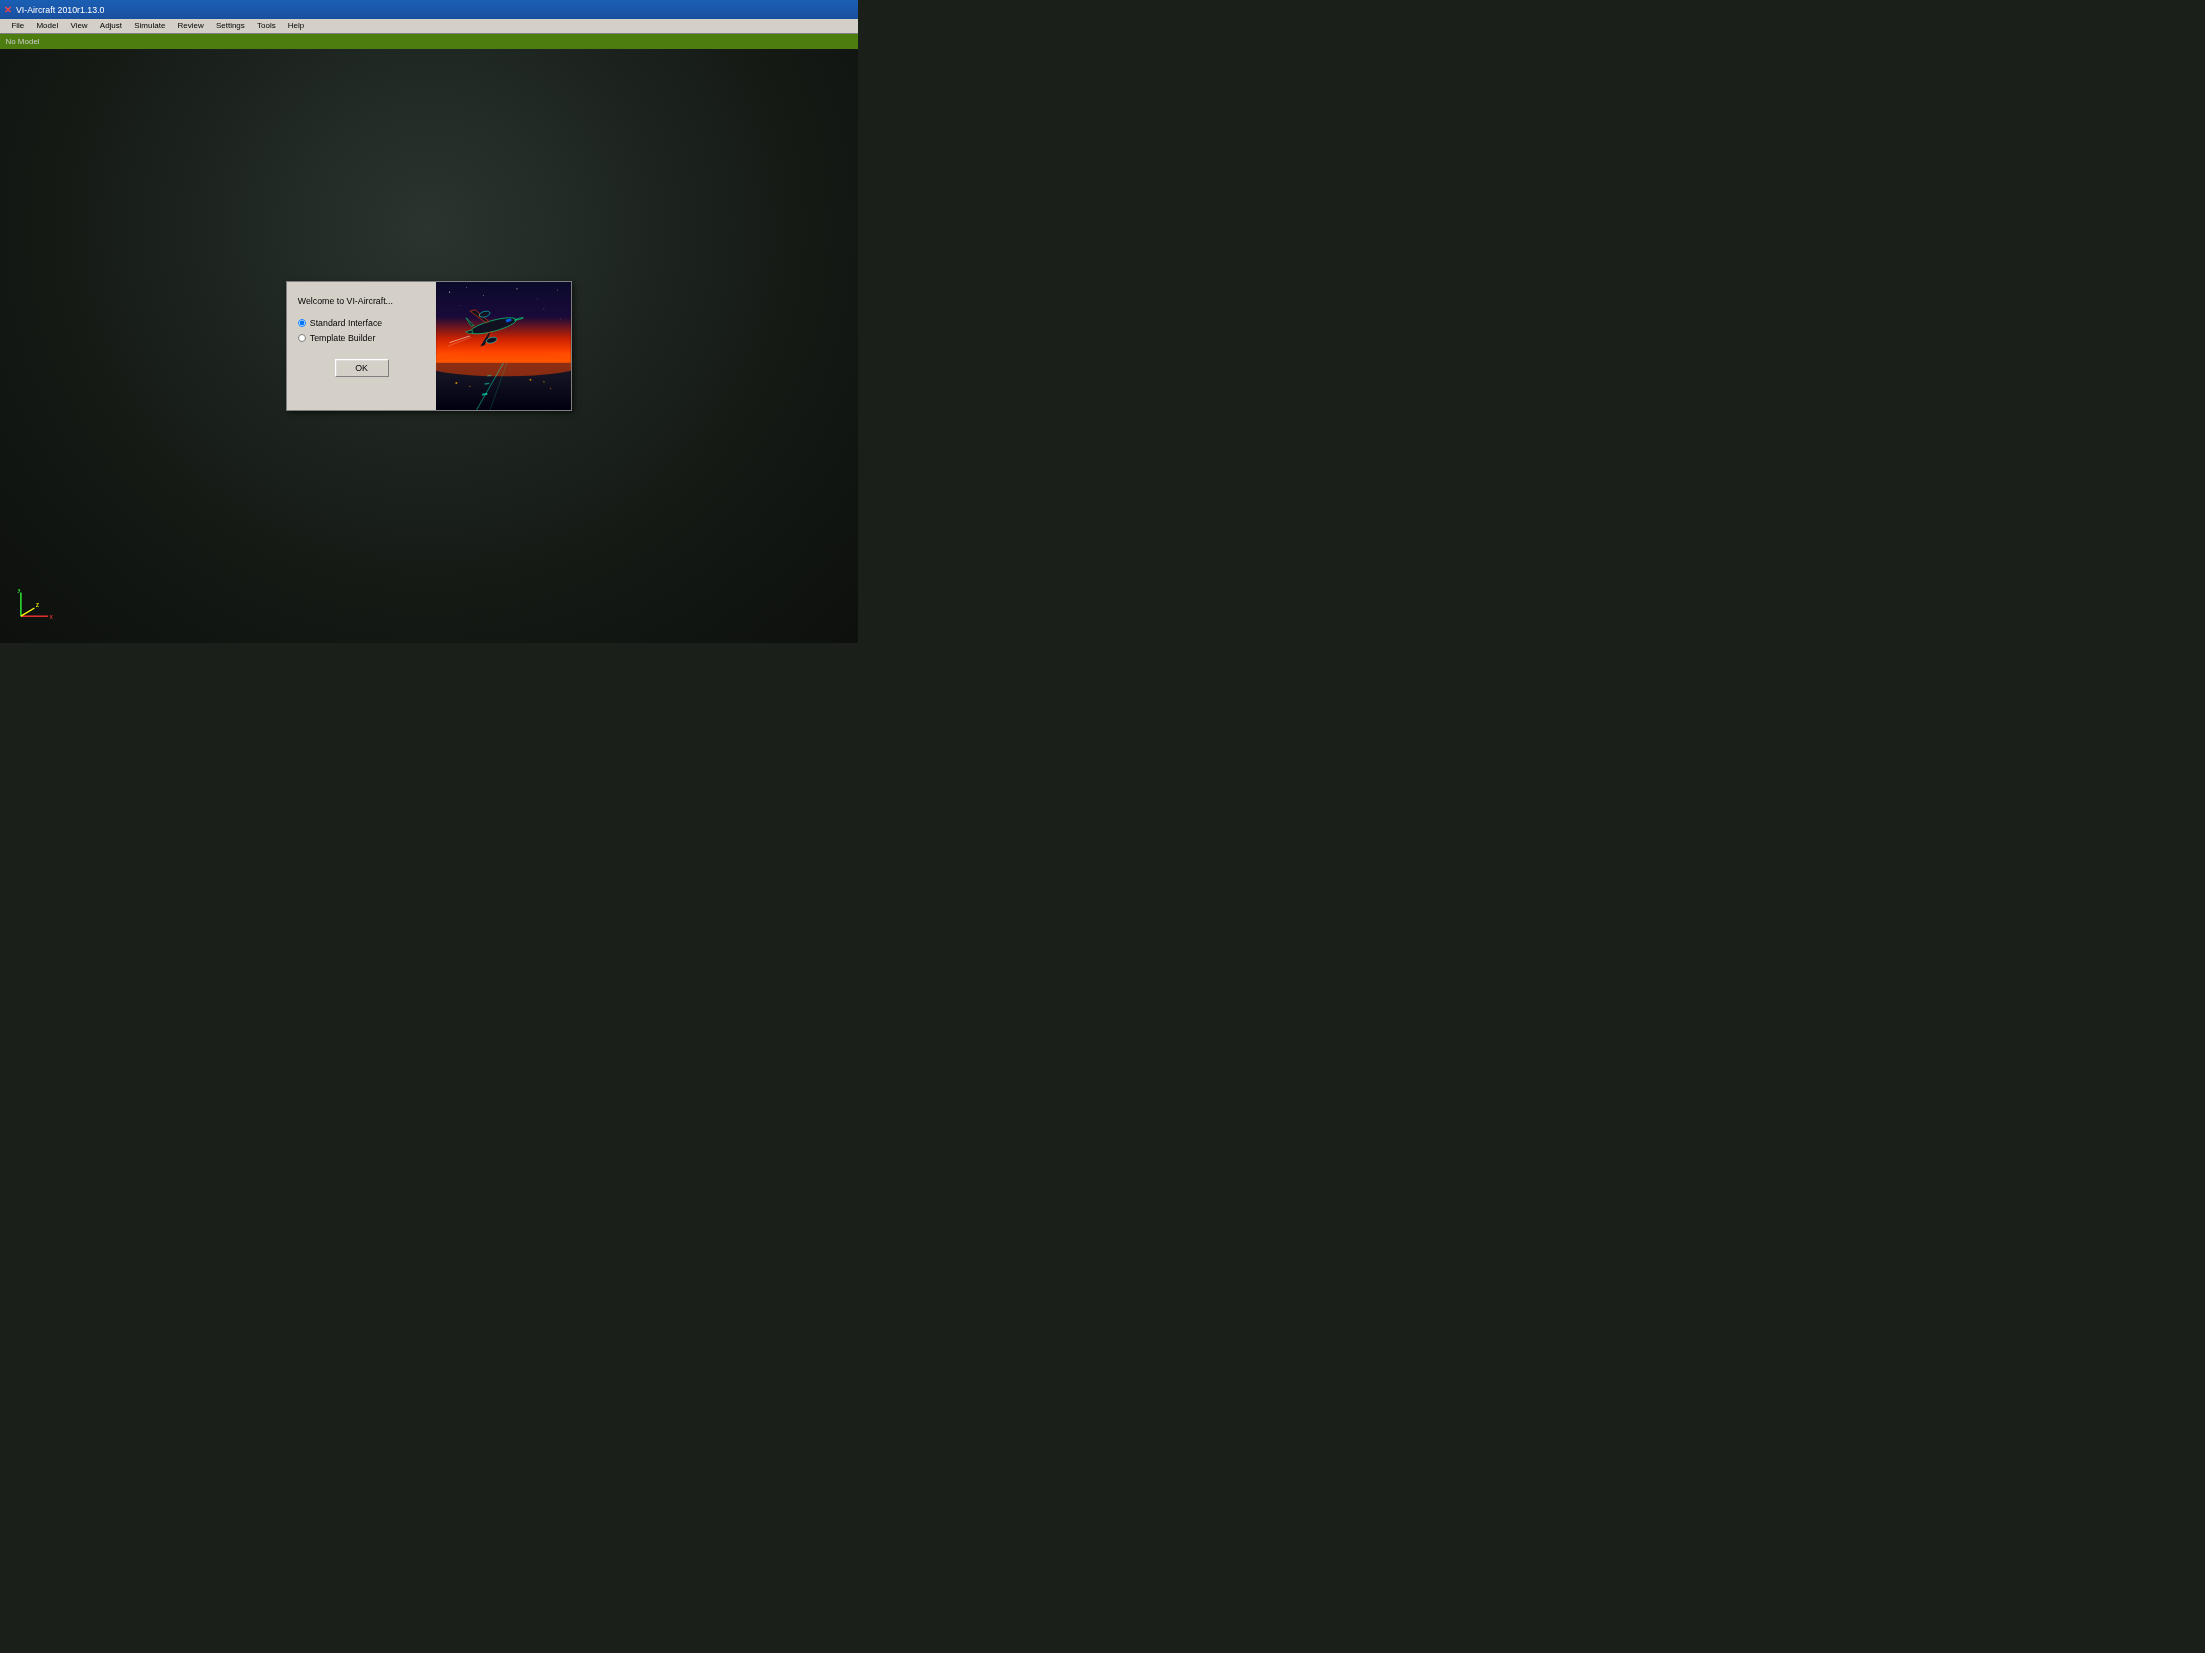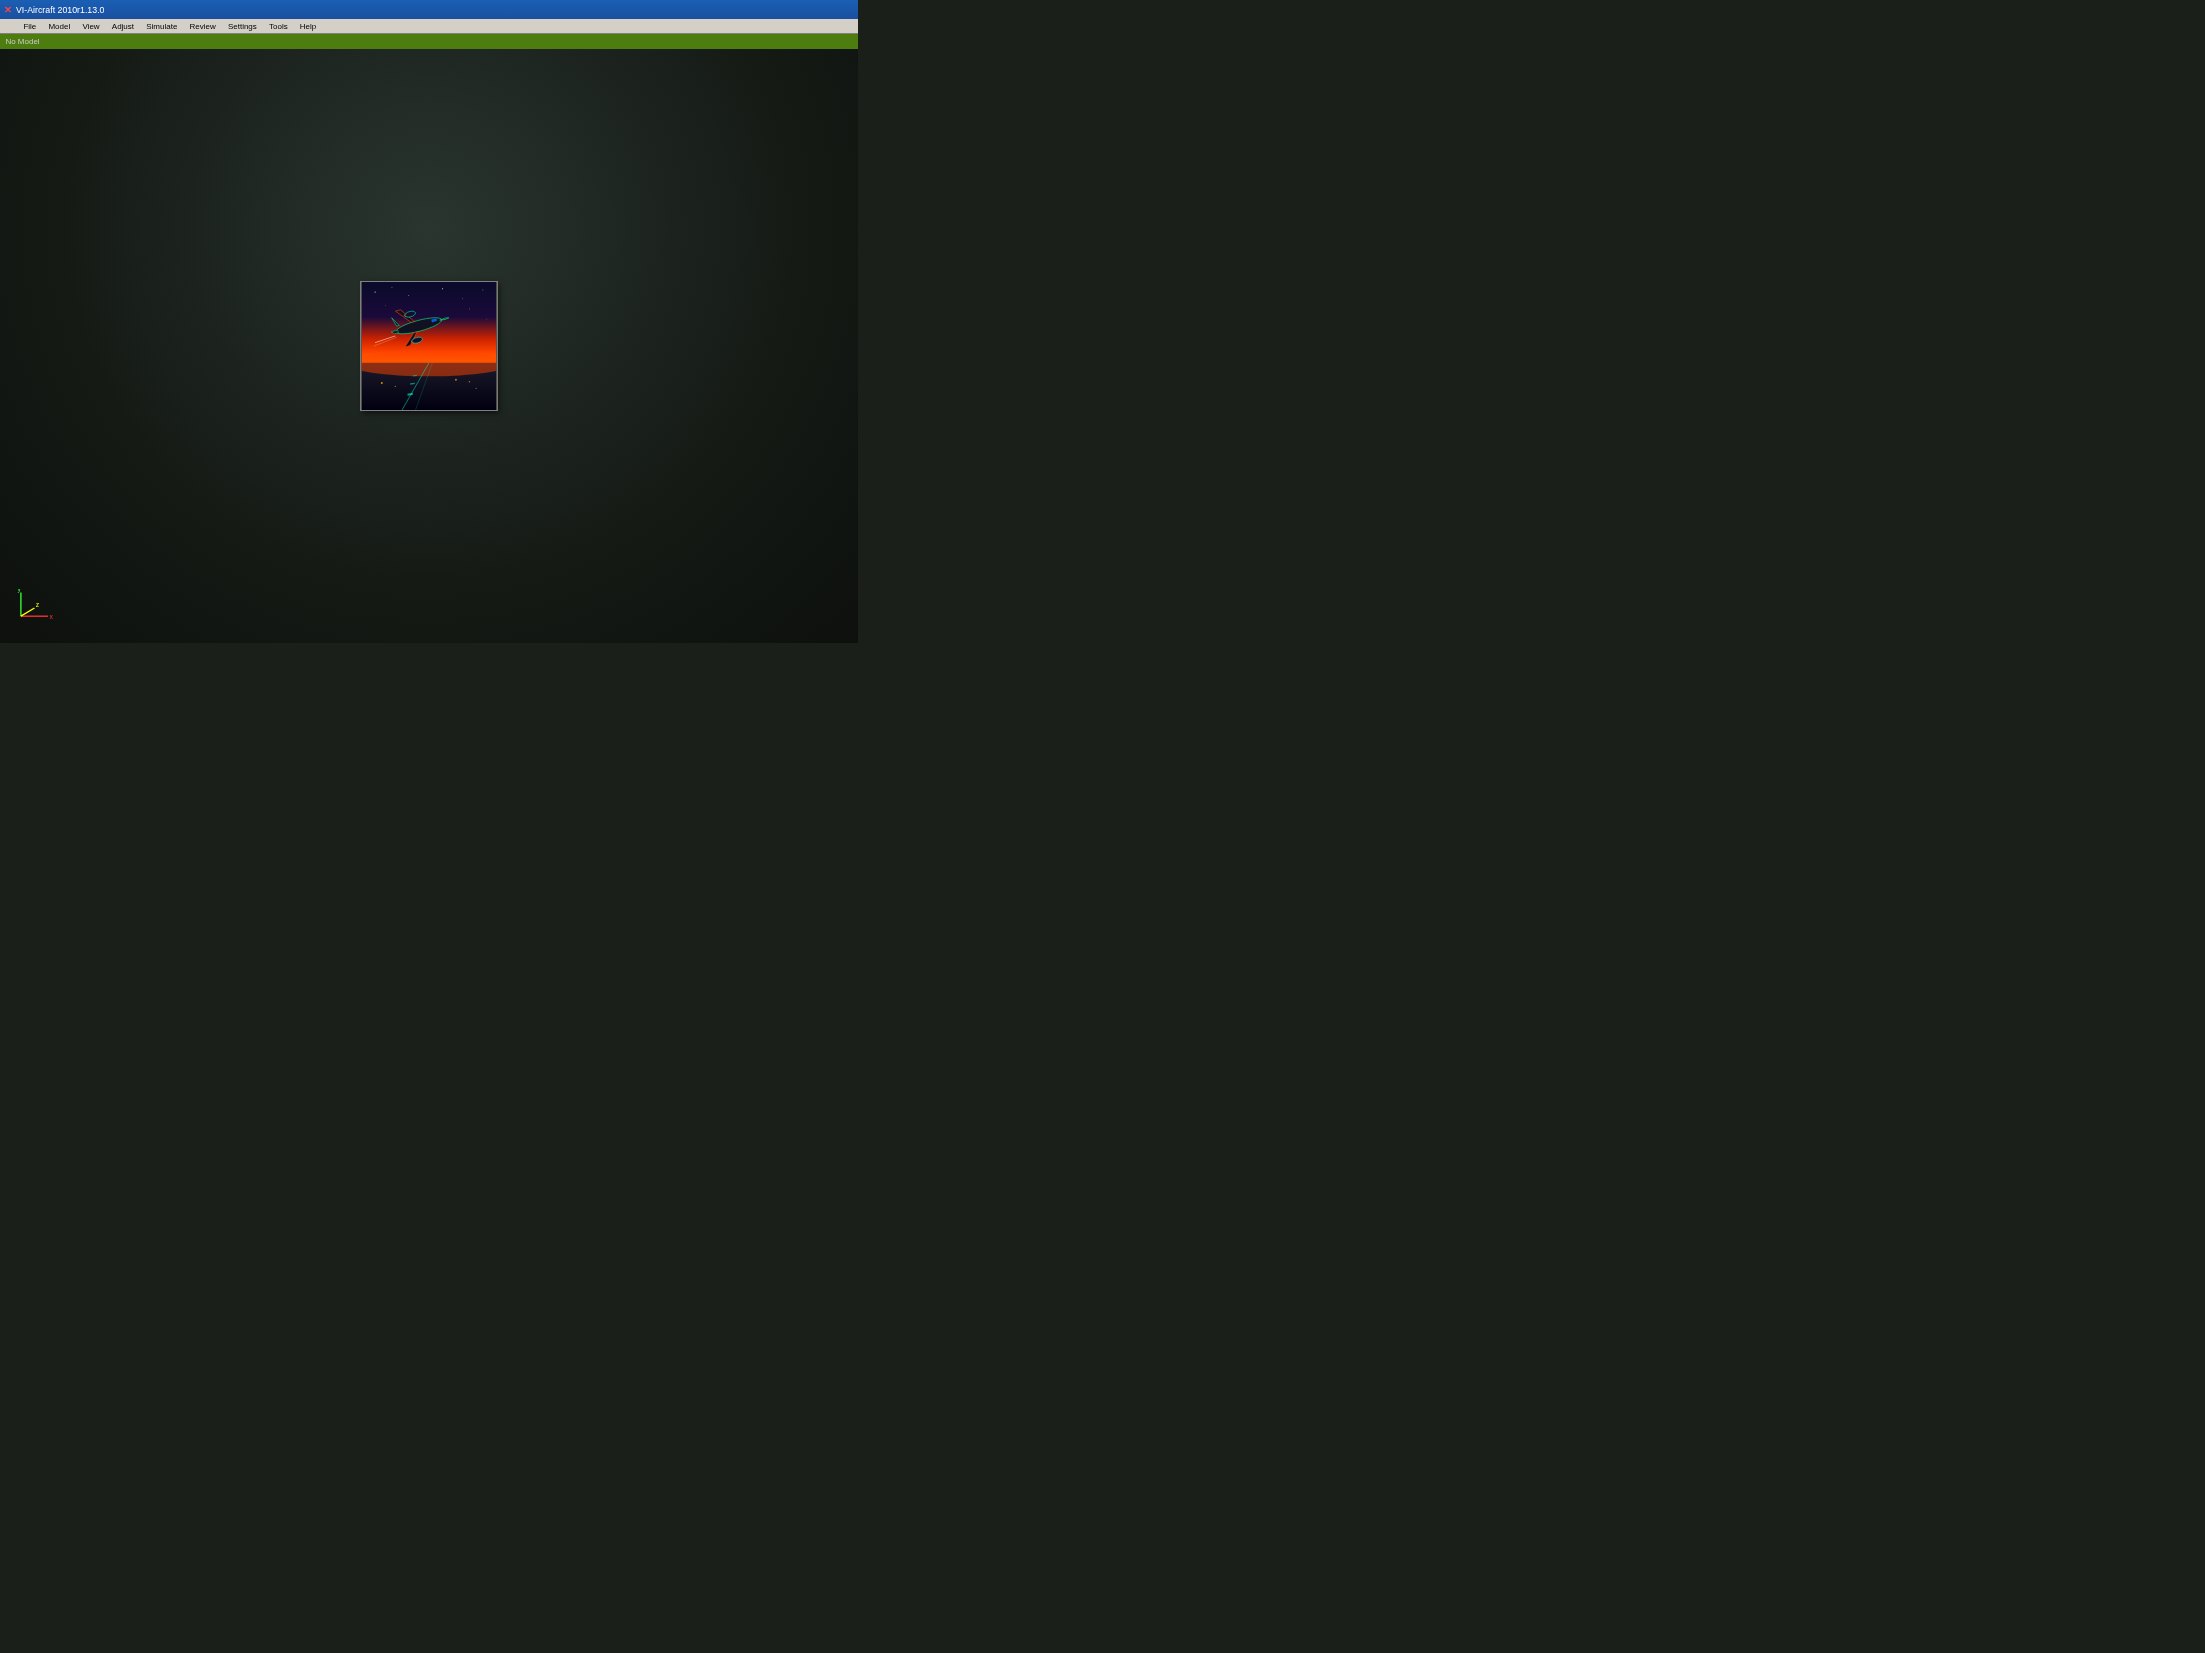--- a/index.html
+++ b/index.html
@@ -33,22 +33,21 @@
       color: white;
       font-size: 8.8px;
       font-weight: normal;
     }
 
     
     #menu-bar {
       background: #d4d0c8;
       height: 15px;
       display: flex;
-      align-items: center;
-      padding: 0 18px;
+      padding: 0 6px;
       gap: 1.4px;
       border-bottom: 0.7px solid #808080;
     }
 
     .menu-item {
       padding: 1.4px 5.4px;
       font-size: 8px;
       color: #000;
       cursor: pointer;
       height: 13.5px;
@@ -208,20 +207,38 @@
       <line x1="10" y1="40" x2="10" y2="5" stroke="#33ff33" stroke-width="2"></line>
       <text x="5" y="3" fill="#33ff33" font-size="10">y</text>
 
       <line x1="10" y1="40" x2="30" y2="28" stroke="#ffff00" stroke-width="2"></line>
       <text x="32" y="27" fill="#ffff00" font-size="10">z</text>
     </svg>
   </div>
 
   <div id="dialog">
 
+    <div id="dialog-left">
+      <div id="welcome-text">Welcome to VI-Aircraft...</div>
+
+      <div id="radio-group">
+        <label class="radio-option">
+          <input type="radio" name="mode" checked="" style="">
+          <span>Standard Interface</span>
+        </label>
+        <label class="radio-option">
+          <input type="radio" name="mode" style="">
+          <span>Template Builder</span>
+        </label>
+      </div>
+
+      <div id="ok-button-container">
+        <button id="ok-button">OK</button>
+      </div>
+    </div>
 
     <div id="dialog-right">
       <svg id="aircraft-canvas" viewBox="0 0 200 190" xmlns="http://www.w3.org/2000/svg">
 
         <defs>
           <linearGradient id="skyGrad" x1="0" y1="0" x2="0" y2="1">
             <stop offset="0%" stop-color="#0a0a2a"></stop>
             <stop offset="40%" stop-color="#1a0a3a"></stop>
             <stop offset="65%" stop-color="#cc2200"></stop>
             <stop offset="80%" stop-color="#ff4400"></stop>

